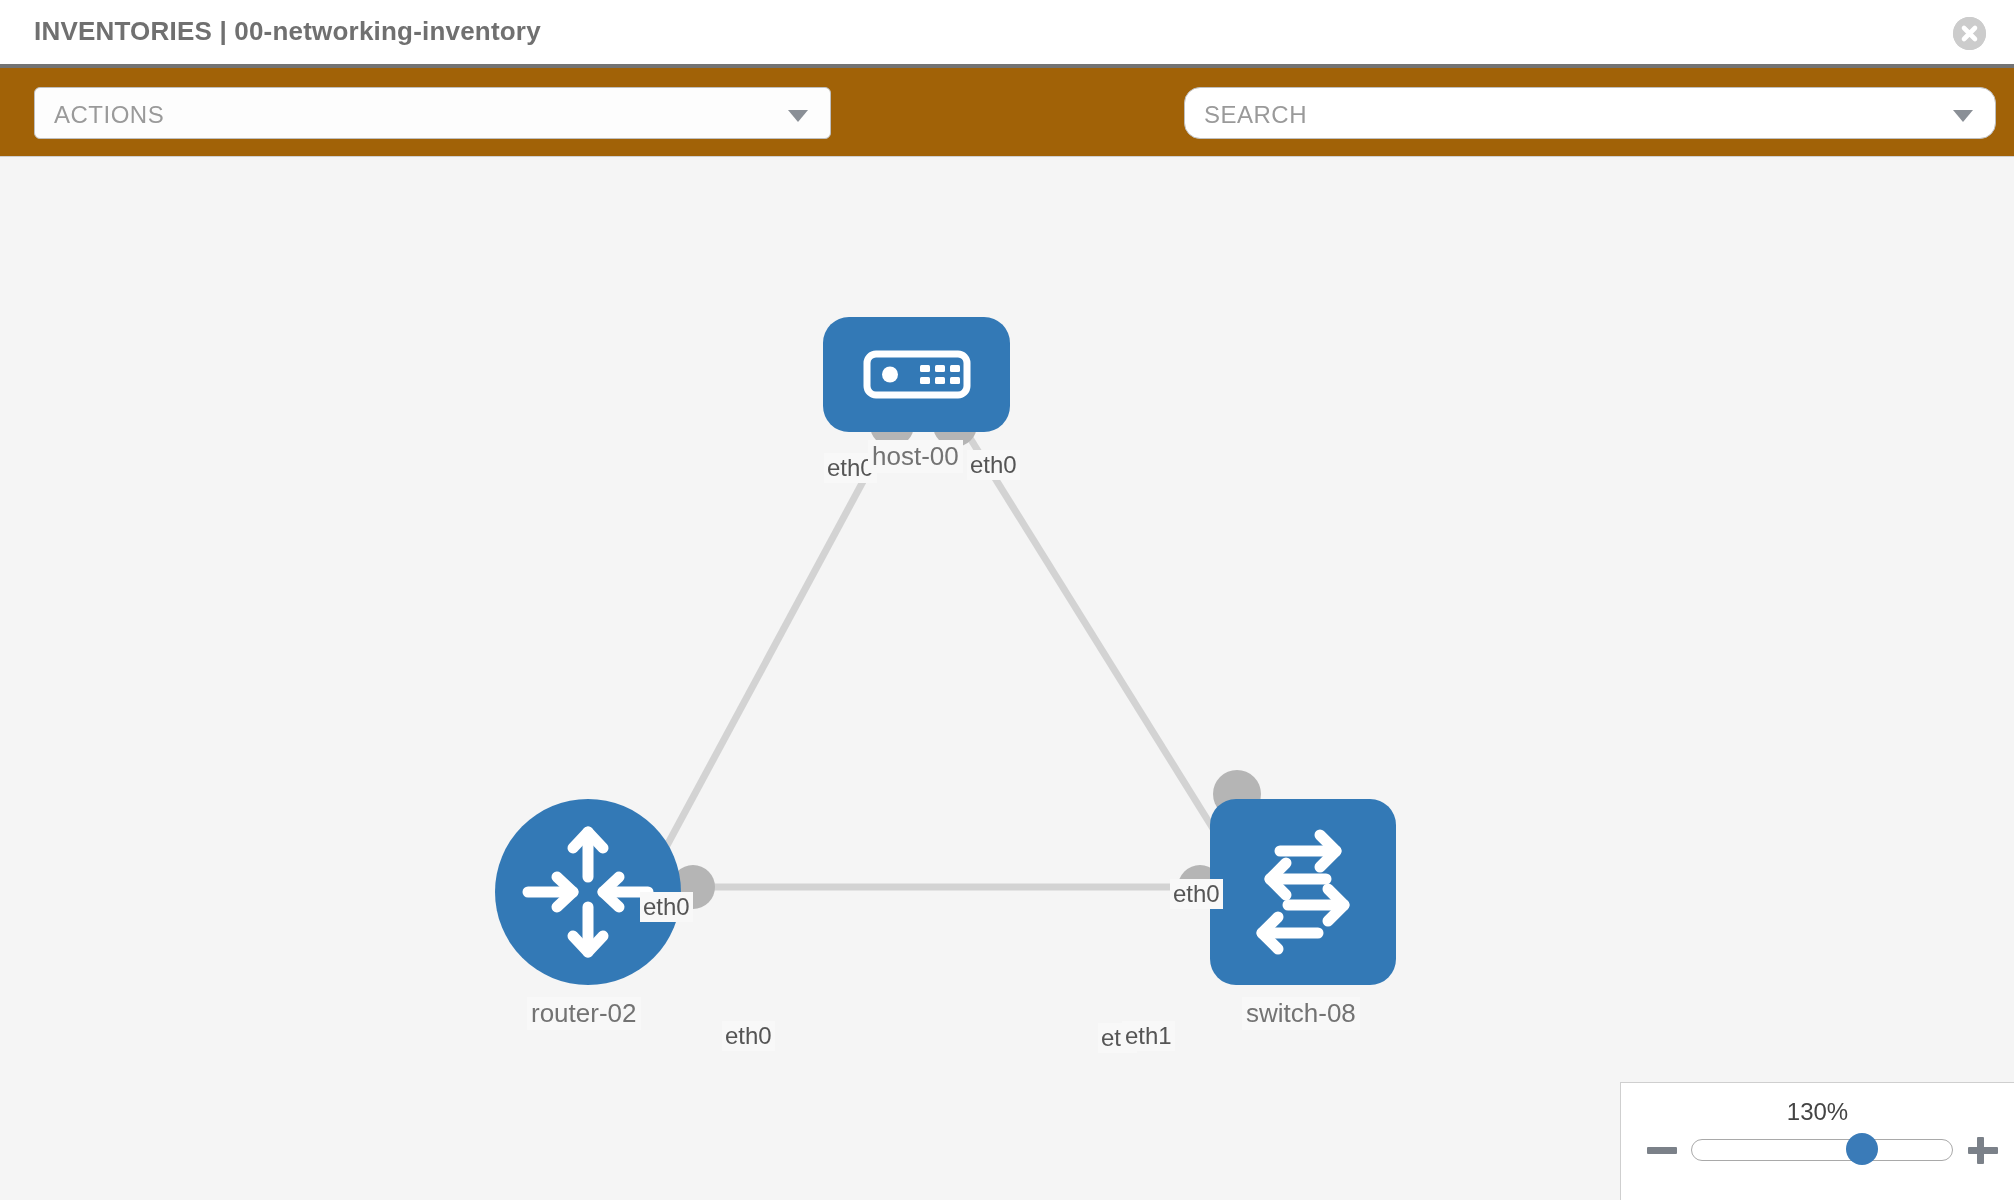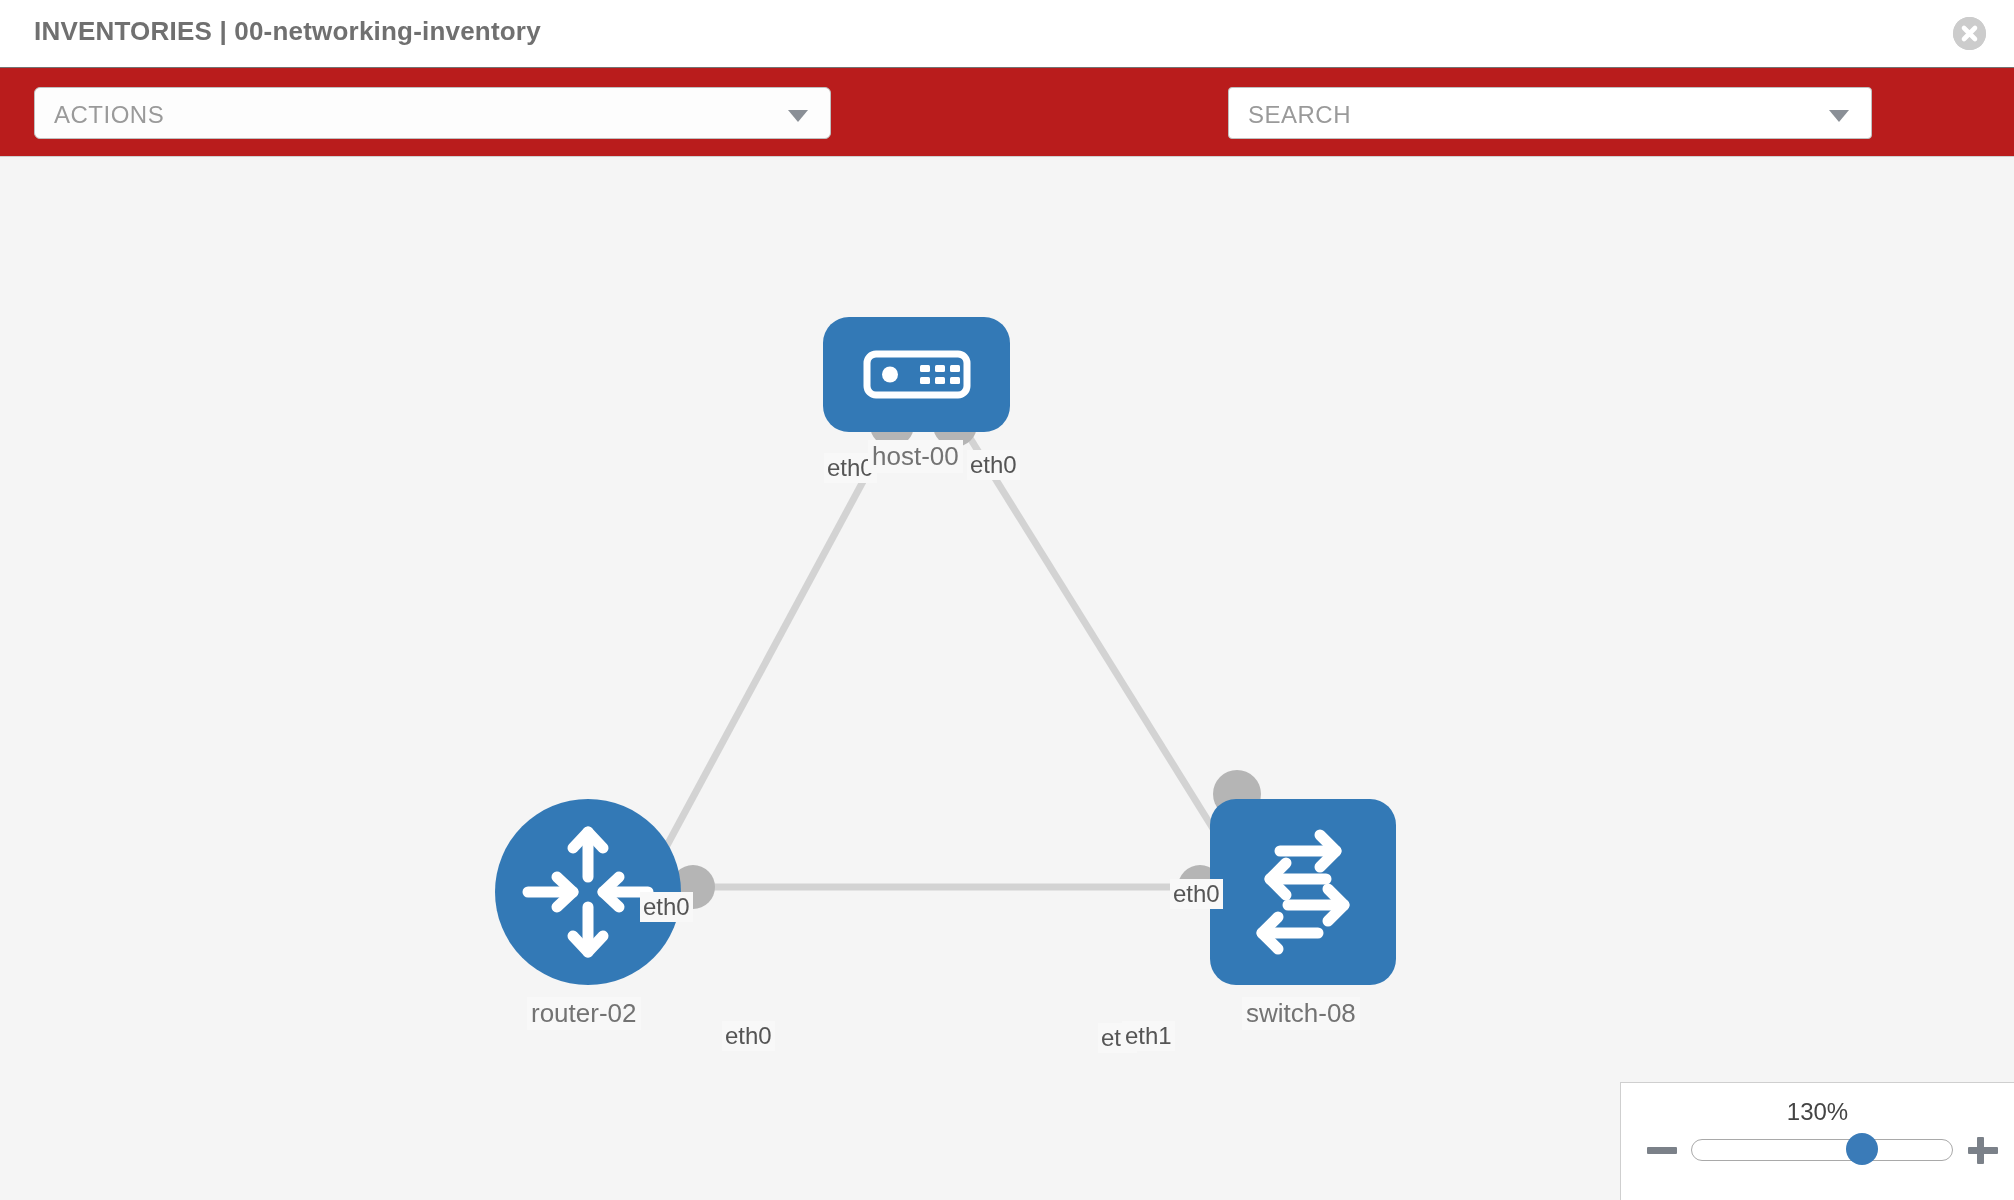--- a/index.html
+++ b/index.html
@@ -19,21 +19,21 @@
     background: #f5f5f5;
   }
 
   
   .header {
     position: absolute;
     left: 0; top: 0;
     width: 2014px;
     height: 68px;
     background: #ffffff;
-    border-bottom: 1px solid #737373;
+    border-bottom: 4px solid #737373;
     box-sizing: border-box;
   }
   .header-title {
     position: absolute;
     left: 34px;
     top: 16px;
     font-size: 26px;
     font-weight: bold;
     color: #707070;
     letter-spacing: 0.2px;
@@ -50,21 +50,21 @@
     cursor: pointer;
   }
   .close-btn svg { display:block; }
 
   
   .toolbar {
     position: absolute;
     left: 0; top: 68px;
     width: 2014px;
     height: 89px;
-    background: #b91c1c;
+    background: #a16207;
     border-bottom: 1px solid #cfcfcf;
     box-sizing: border-box;
   }
   .actions-select {
     position: absolute;
     left: 34px;
     top: 19px;
     width: 797px;
     height: 52px;
     background: #fdfdfd;
@@ -95,27 +95,27 @@
     top: 93px;
     width: 46px;
     height: 42px;
     cursor: pointer;
   }
   .tool-icon.wrench { left: 1042px; }
   .tool-icon.key    { left: 1110px; }
 
   .search-select {
     position: absolute;
-    left: 1228px;
+    left: 1184px;
     top: 19px;
-    width: 644px;
+    width: 812px;
     height: 52px;
     background: #ffffff;
     border: 1px solid #bfbfbf;
-    border-radius: 4px;
+    border-radius: 16px;
     box-sizing: border-box;
     cursor: text;
   }
   .search-label {
     position: absolute;
     left: 19px;
     top: 13px;
     font-size: 24px;
     color: #9a9a9a;
     letter-spacing: 0.5px;

